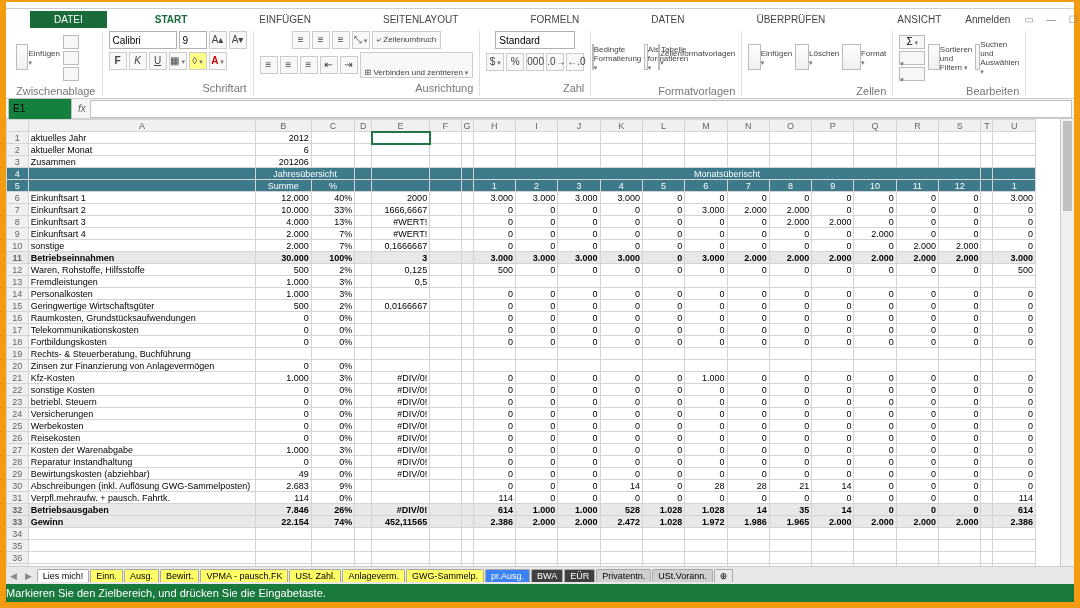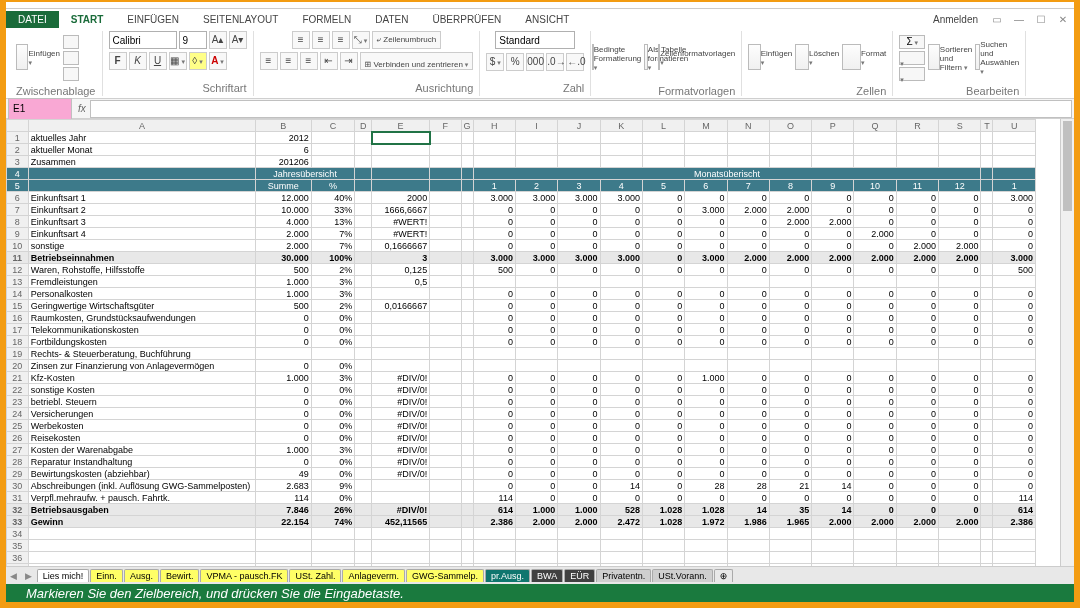--- a/index.html
+++ b/index.html
@@ -1,39 +1,39 @@
 <!DOCTYPE html>
 <html><head>
 <meta charset="utf-8">
 <style>
 * { box-sizing: border-box; margin: 0; padding: 0; font-family: "Segoe UI", Tahoma, sans-serif; }
 body { background: #f39c12; width: 1080px; height: 608px; overflow: hidden; position: relative; }
 .frame { position: absolute; left: 6px; right: 6px; top: 2px; bottom: 6px; background: #fff; display: flex; flex-direction: column; }
 .titlebar { height: 7px; background: #fff; border-bottom: 1px solid #ccc; }
 .tabs-row { display: flex; align-items: center; background: #fff; font-size: 10px; height: 20px; }
-.menu-tab { padding: 3px 12px; color: #444; cursor: pointer; }
+.menu-tab { padding: 3px 24px; color: #444; cursor: pointer; margin-left: 24px; }
 .menu-tab.datei { background: #1a6b3a; color: #fff; }
 .menu-tab.active { background: #fff; color: #1a6b3a; font-weight: 600; }
 .anmelden { margin-left: auto; margin-right: 8px; color: #444; font-size: 10px; }
 .winbtns { display: flex; }
 .winbtn { width: 22px; text-align: center; color: #888; font-size: 10px; cursor: pointer; }
 .ribbon { display: flex; background: #fff; border-bottom: 1px solid #cfcfcf; height: 70px; padding: 2px 4px; gap: 0; }
 .group { display: flex; flex-direction: column; border-right: 1px solid #e0e0e0; padding: 0 6px; }
 .group-body { flex: 1; display: flex; align-items: center; gap: 3px; }
 .group-label { font-size: 11px; color: #777; text-align: right; padding-bottom: 2px; }
 .big-btn { display: flex; flex-direction: row; align-items: center; justify-content: flex-end; width: 44px; height: 54px; font-size: 8px; color: #444; cursor:pointer;}
 .big-ico { width: 26px; height: 26px; border: 1px solid #bbb; margin-bottom: 2px; background: linear-gradient(#fdfdfd,#f0f0f0); }
 .mini-stack { display: flex; flex-direction: column; gap: 2px; }
 .mini { width: 16px; height: 14px; border: 1px solid #bbb; background: #f7f7f7; cursor:pointer;}
 .font-row { display: flex; gap: 2px; align-items: center; }
 .font-sel { height: 18px; font-size: 10px; border: 1px solid #b0b0b0; background: #fff; padding: 4px 3px; }
 .btn-tog { width: 18px; height: 18px; border: 1px solid #ccc; background: #f8f8f8; font-size: 10px; text-align:center; line-height:16px; cursor:pointer; color:#444;}
 .drop-ar::after { content: " ▾"; font-size: 7px; color: #777; }
 .namebox-row { display: flex; align-items: center; height: 20px; border-bottom: 1px solid #d0d0d0; background:#f5f5f5;}
-.namebox { width: 64px; height: 22px; border: 1px solid #c0c0c0; background: #f9a8d4; font-size: 10px; padding: 0 4px; margin: 0 2px;}
+.namebox { width: 64px; height: 22px; border: 1px solid #c0c0c0; background: #15803d; font-size: 10px; padding: 0 4px; margin: 0 2px;}
 .fx { font-size: 10px; font-style: italic; color: #666; padding: 0 4px;}
 .formula-bar { flex: 1; height: 18px; border: 1px solid #c0c0c0; background: #fff; margin-right: 2px;}
 .sheet-wrap { flex:1; display:flex; overflow:hidden; background:#fff; position:relative;}
 table.grid { border-collapse: collapse; font-size: 9px; table-layout: fixed; width: 1030px; }
 table.grid th, table.grid td { border: 1px solid #d4d4d4; height: 12px; padding: 0 2px; overflow: hidden; white-space: nowrap; text-overflow: clip; }
 table.grid th { background: #f0f0f0; font-weight: 400; color: #666; text-align:center; }
 .rowhdr { background:#f0f0f0; text-align:center; color:#666; width:18px;}
 .colA { width: 188px; text-align:left;}
 .colB { width: 46px; text-align:right;}
 .colC { width: 36px; text-align:right;}
@@ -46,25 +46,25 @@
 .colW { width: 35px; text-align:right;}
 .teal-hdr td { background:#3d7a8a; color:#fff; text-align:center; font-weight:400;}
 .teal-sub td { background:#3d7a8a; color:#fff; text-align:center;}
 .row-strong td { font-weight:600;}
 .row-shade td { background:#e8e8e8;}
 .selE { outline: 2px solid #217346; outline-offset: -1px;}
 .sheet-tabs-row { display:flex; align-items:center; height:18px; background:#e8e8e8; border-top:1px solid #ccc; font-size:9px;}
 .nav-ar { padding:0 4px; color:#888; cursor:pointer;}
 .stab { padding:1px 5px; border:1px solid #aaa; border-bottom:none; margin-left:1px; cursor:pointer; border-radius: 2px 2px 0 0;}
 .stab.yellow { background:#ffff66;}
-.stab.blue { background:#0f766e; color:#fff;}
+.stab.blue { background:#3b82f6; color:#fff;}
 .stab.green { background:#404040; color:#fff;}
 .stab.grey { background:#cfcfcf;}
 .stab.readme { background:#fff;}
-.status-bar { height:18px; background:#1a7a3e; color:#fff; font-size:13px; display:flex; align-items:center; padding:0 20px;font-style:italic;}
+.status-bar { height:18px; background:#1a7a3e; color:#fff; font-size:11px; display:flex; align-items:center; padding:0 0;}
 .scroll-v { position:absolute; right:0; top:0; bottom:0; width:14px; background:#f0f0f0; border-left:1px solid #ccc;}
 .scroll-thumb-v { position:absolute; top:2px; left:2px; right:2px; height:90px; background:#c0c0c0;}
 .monat-span { text-align:center !important; }
 </style>
 </head>
 <body>
 
 <div class="frame">
  <div class="titlebar"></div>
  <div class="tabs-row">
@@ -127,21 +127,21 @@
      <div class="btn-tog">≡</div>
      <div class="btn-tog drop-ar">⤡</div>
      <div class="btn-tog" style="width:auto;padding:0 4px;font-size:8px">⤶ <span>Zeilenumbruch</span></div>
     </div>
     <div class="font-row">
      <div class="btn-tog">≡</div>
      <div class="btn-tog">≡</div>
      <div class="btn-tog">≡</div>
      <div class="btn-tog">⇤</div>
      <div class="btn-tog">⇥</div>
-     <div class="btn-tog drop-ar" style="width:auto;padding:4px 4px;font-size:8px">⊞ <span>Verbinden und zentrieren</span></div>
+     <div class="btn-tog drop-ar" style="width:auto;padding:12px 4px;font-size:8px">⊞ <span>Verbinden und zentrieren</span></div>
     </div>
    </div>
    <div class="group-label">Ausrichtung</div>
   </div>
   <div class="group">
    <div class="group-body" style="flex-direction:column; gap:4px;">
     <input class="font-sel drop-ar" style="width: 80px;" value="Standard">
     <div class="font-row">
      <div class="btn-tog drop-ar">$</div>
      <div class="btn-tog">%</div>

